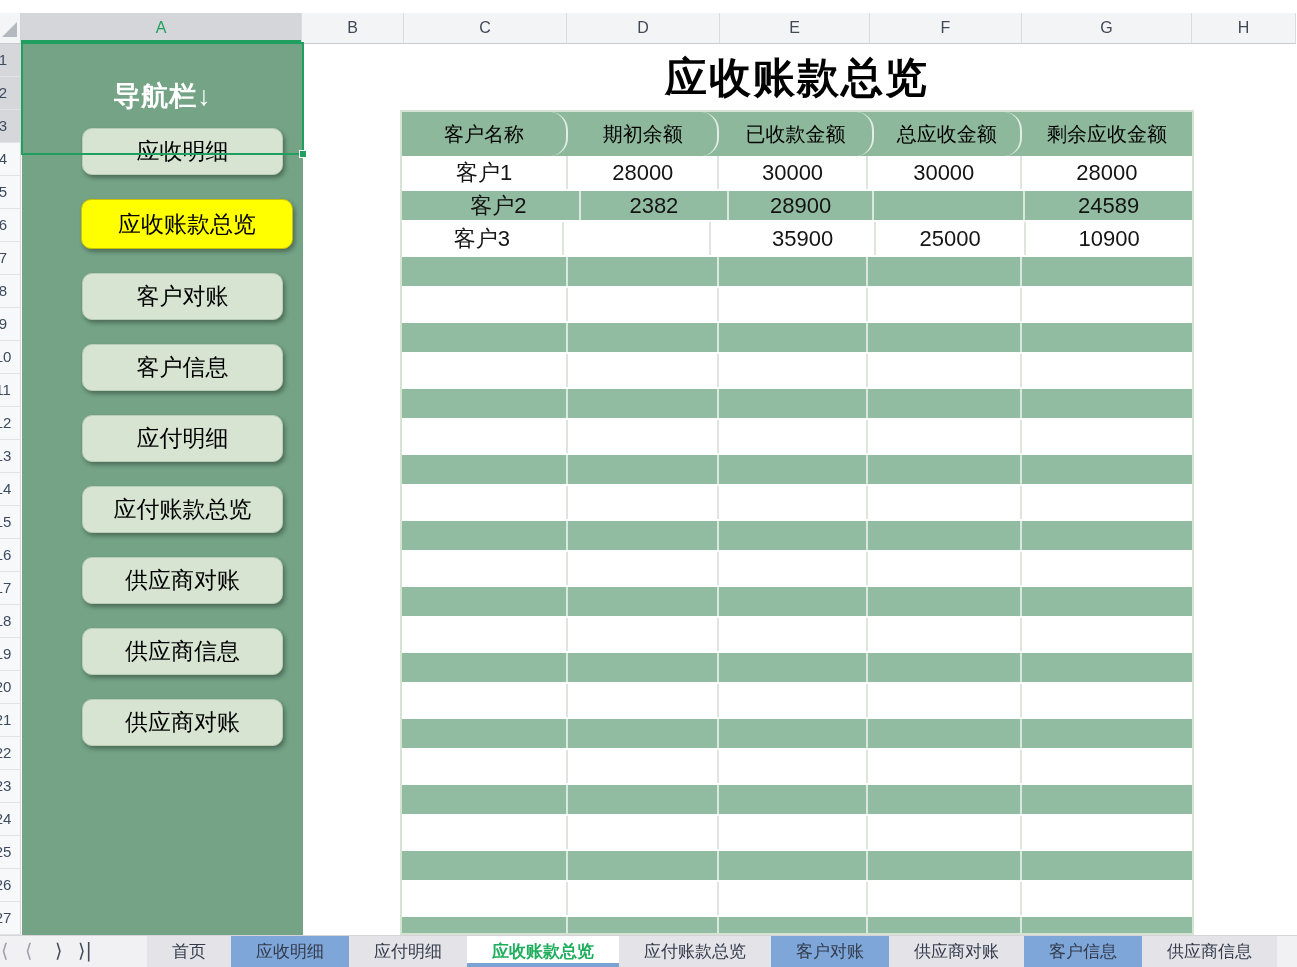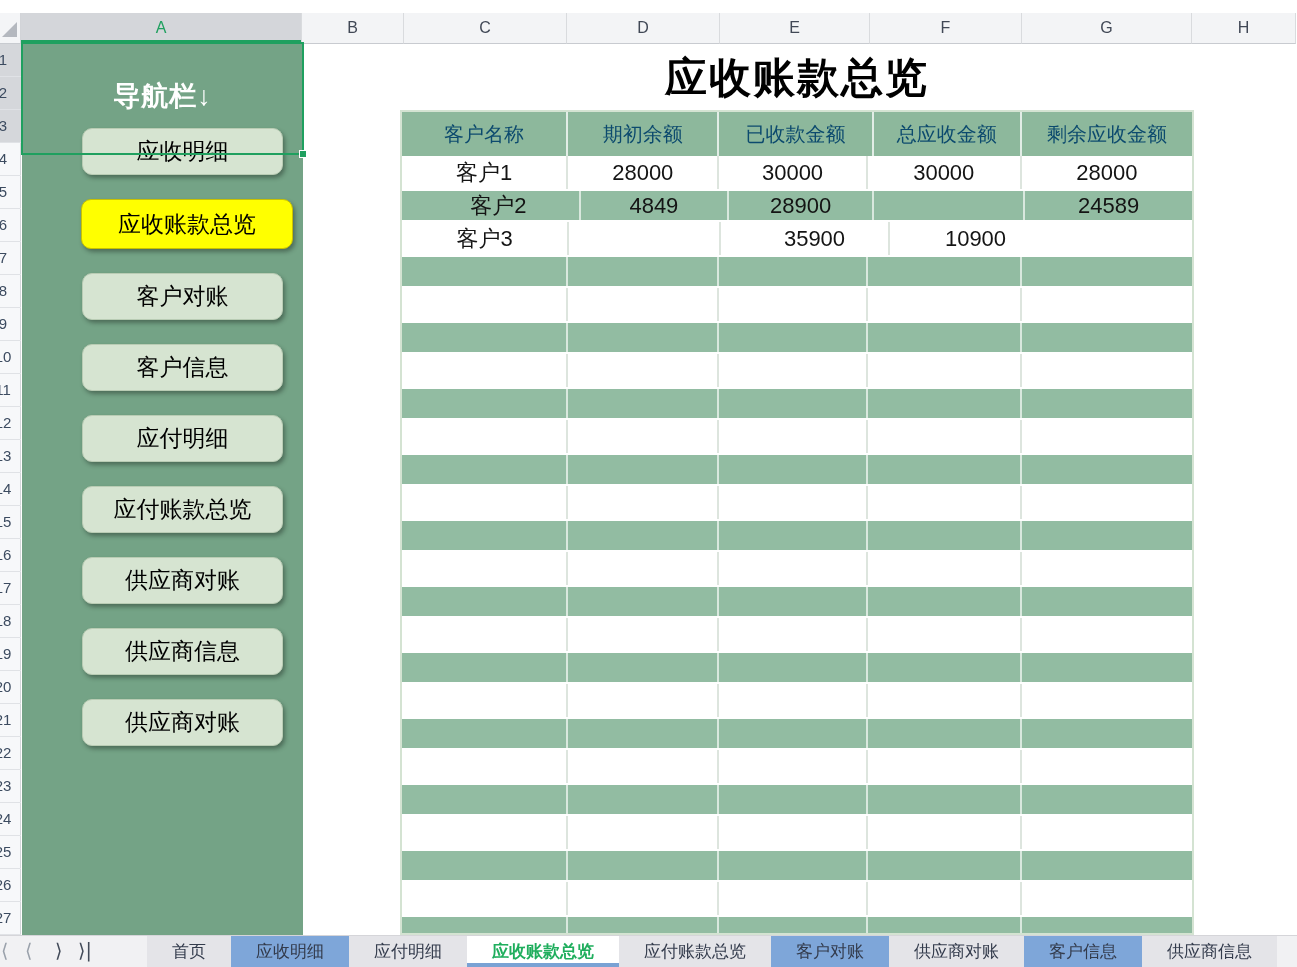--- a/index.html
+++ b/index.html
@@ -74,21 +74,21 @@
   .sheet-title {
     position:absolute; left:400px; top:52px; width:794px; height:52px;
     text-align:center; font-size:42px; line-height:52px; font-weight:900; color:#000;
     letter-spacing:2px;
   }
   
   .rpt { position:absolute; left:400px; top:110px; width:794px; height:825px;
          overflow:hidden; border:2px solid #d4e3d2; background:#fff; }
   .trow { display:flex; width:100%; }
   .trow.head { height:44px; background:var(--table-header-green); }
-  .trow.head .tcell { color:#0c4a6e; font-size:20px; border-right:2px solid rgba(255,255,255,0.75); }
+  .trow.head .tcell { color:#000000; font-size:20px; border-right:2px solid rgba(255,255,255,0.75);border-radius:18px; }
   .trow.head .tcell:last-child { border-right:none; }
   .trow.w { height:33px; background:#ffffff; }
   .trow.g { height:33px; background:var(--table-stripe-green);
             border-top:2px solid #ffffff; border-bottom:2px solid #ffffff; }
   .trow.w .tcell { border-right:2px solid #dde5de; }
   .trow.g .tcell { border-right:2px solid rgba(255,255,255,0.65); }
   .trow.w .tcell:last-child, .trow.g .tcell:last-child { border-right:none; }
   .tcell {
     display:flex; align-items:center; justify-content:center;
     font-size:22px; color:#141414; height:100%;
@@ -254,29 +254,30 @@
       </div>
       <div class="trow w">
         <div class="tcell" style="width: 167px;">客户1</div>
         <div class="tcell" style="width: 152px;">28000</div>
         <div class="tcell" style="width: 149px;">30000</div>
         <div class="tcell" style="width: 155px;">30000</div>
         <div class="tcell" style="width: 171px;">28000</div>
       </div>
       <div class="trow g">
         <div class="tcell" style="width: 167px; margin-left: 16px;">客户2</div>
-        <div class="tcell" style="width: 152px;">4849</div>
+        <div class="tcell" style="width: 152px;">2382</div>
         <div class="tcell" style="width: 149px;">28900</div>
         <div class="tcell" style="width: 155px;"></div>
         <div class="tcell" style="width: 171px;">24589</div>
       </div>
       <div class="trow w">
         <div class="tcell" style="width: 167px;">客户3</div>
         <div class="tcell" style="width: 152px;"></div>
         <div class="tcell" style="width: 149px; margin-left: 20px;">35900</div>
+        <div class="tcell" style="width: 155px;">25000</div>
         <div class="tcell" style="width: 171px;">10900</div>
       </div>
       <div class="trow g">
         <div class="tcell" style="width: 167px;"></div>
         <div class="tcell" style="width: 152px;"></div>
         <div class="tcell" style="width: 149px;"></div>
         <div class="tcell" style="width: 155px;"></div>
         <div class="tcell" style="width: 171px;"></div>
       </div>
       <div class="trow w">

